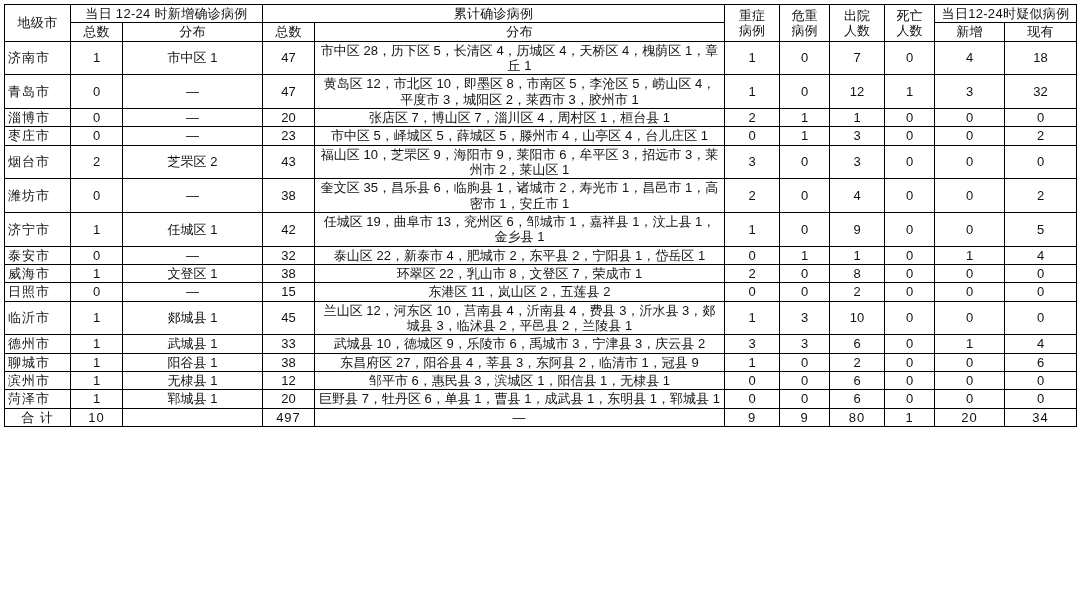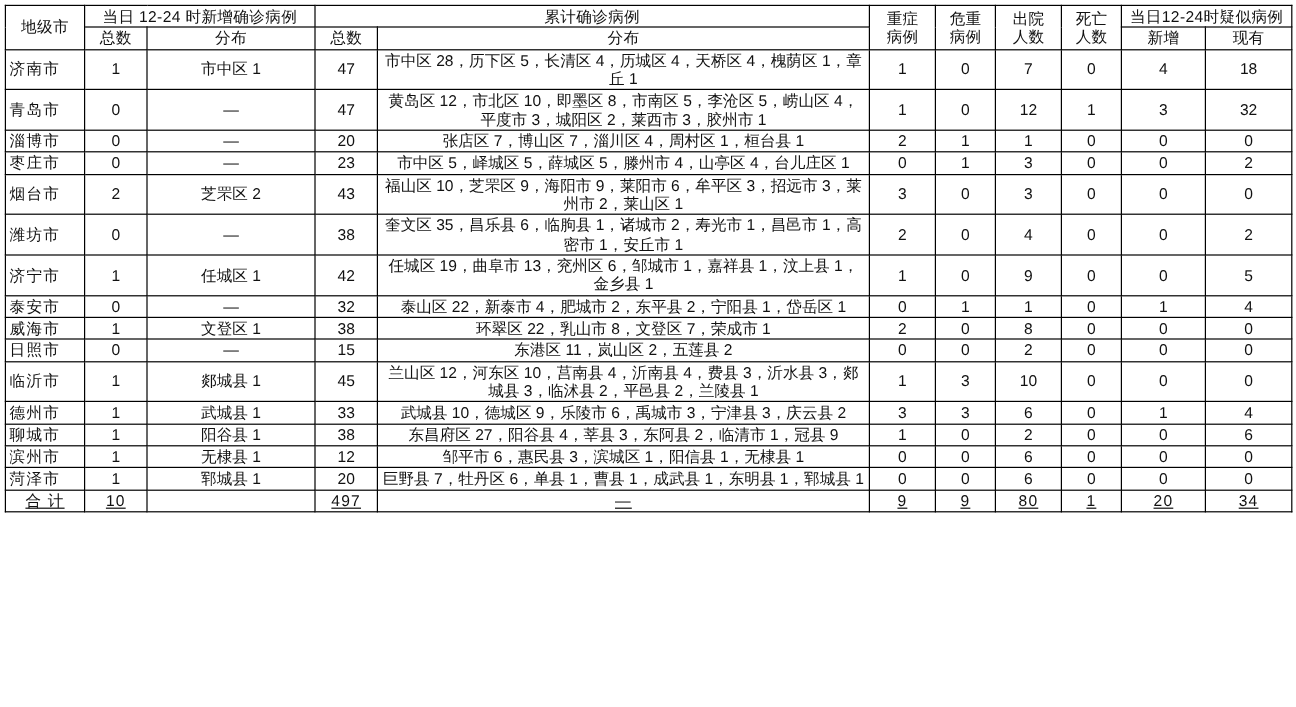--- a/index.html
+++ b/index.html
@@ -62,21 +62,20 @@
   .distlist {
     text-align: center;
     font-size: 13px;
     line-height: 1.22;
     padding-left: 5px;
     padding-right: 4px;
   }
   .total-row td {
     font-size: 14px;
     letter-spacing: 1px;
-    text-decoration: underline;
   }
   .total-label {
     text-align: center;
     font-size: 14px;
     letter-spacing: 3px;
   }
   
   col.c-city   { width: 66px; }
   col.c-new-n  { width: 52px; }
   col.c-new-d  { width: 140px; }

